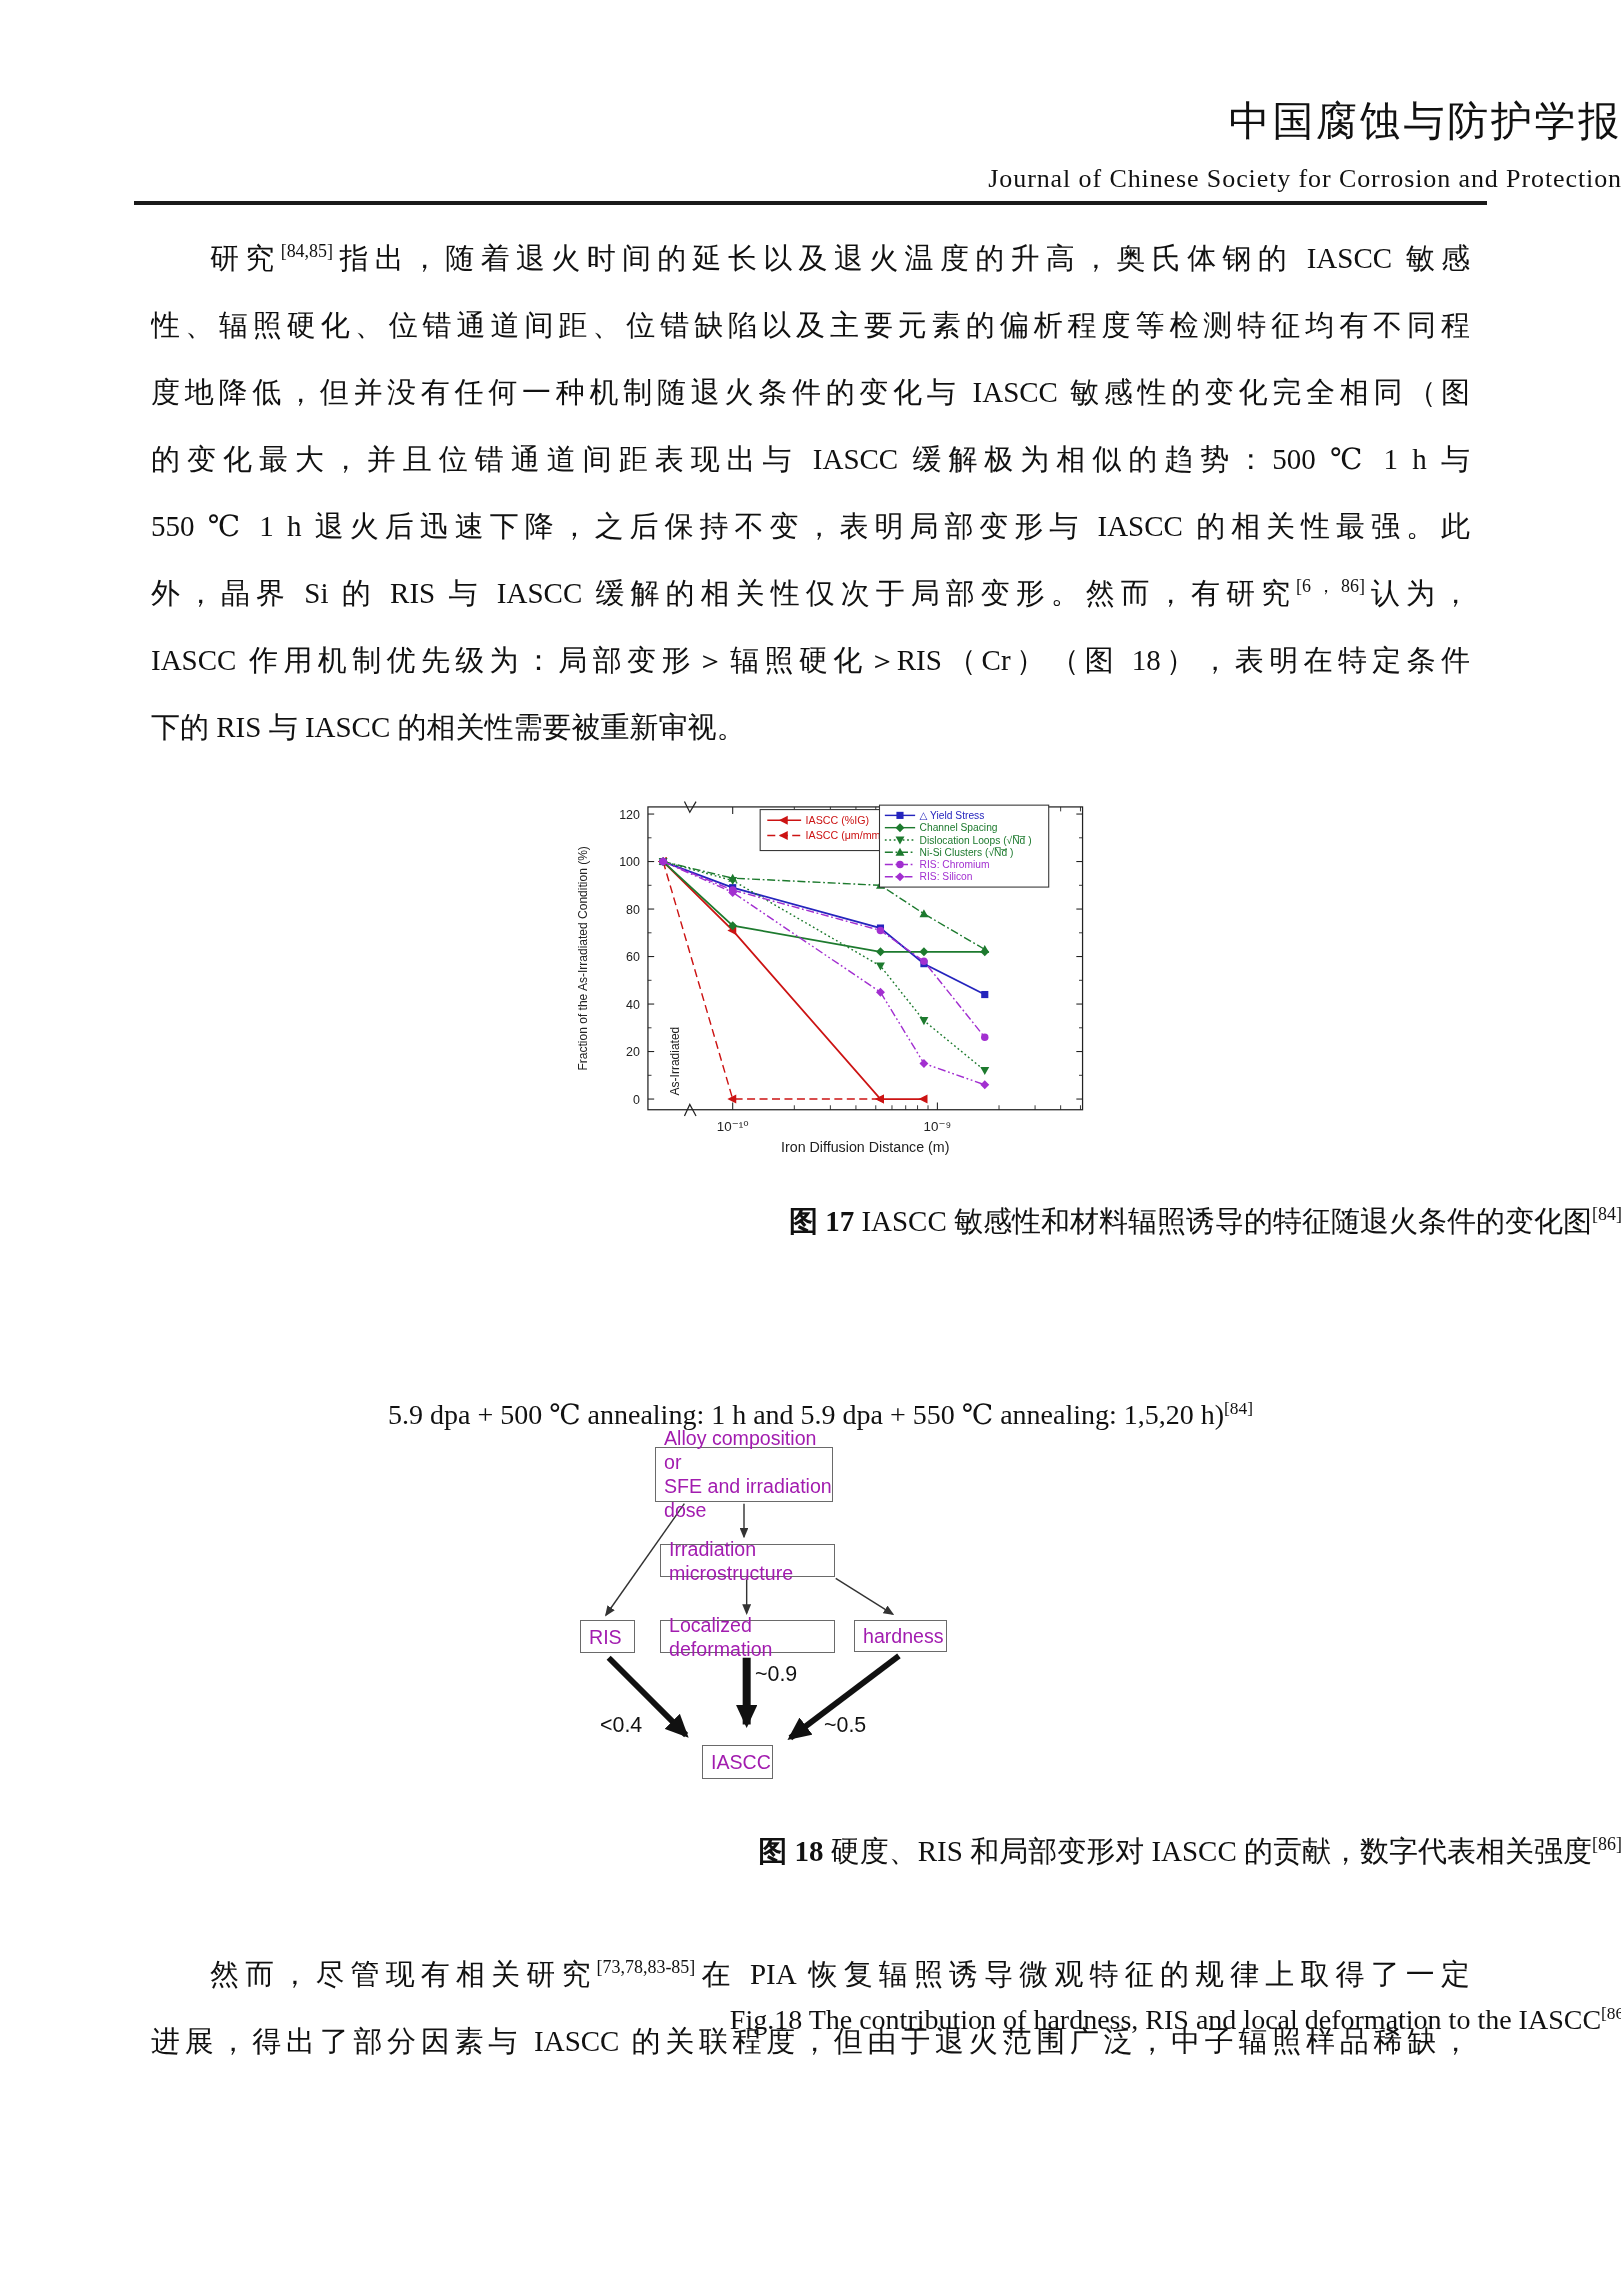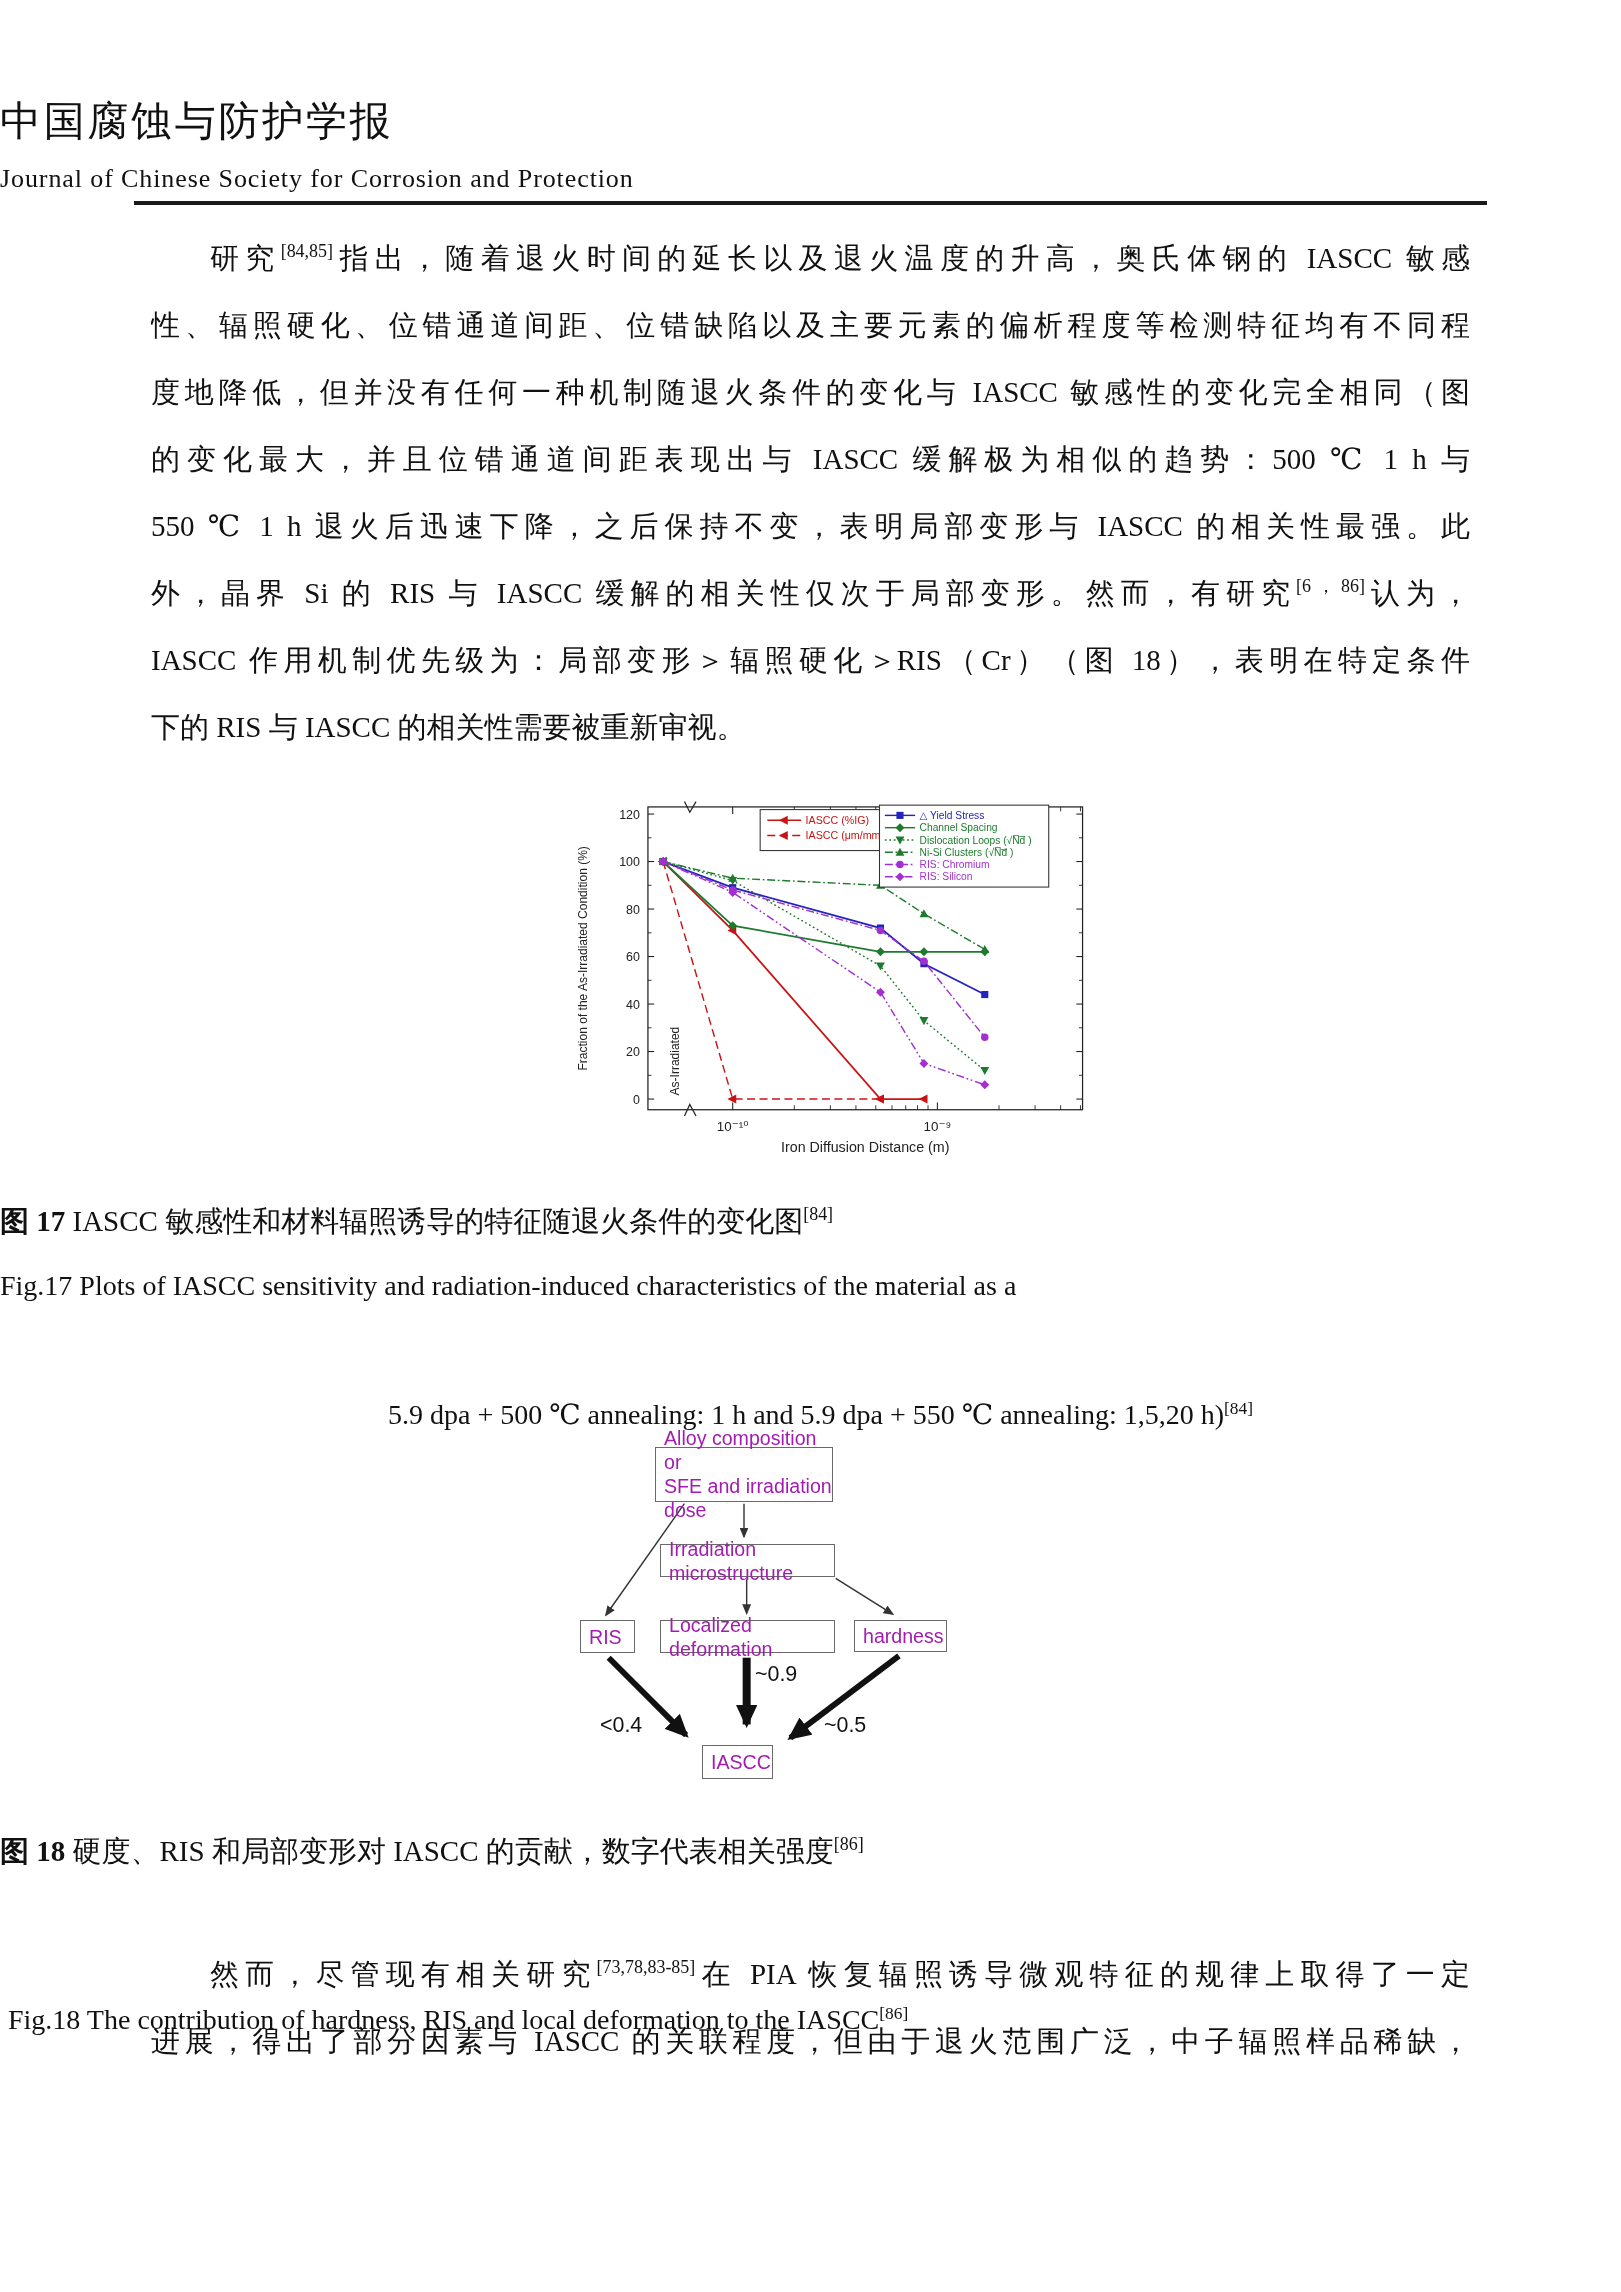--- a/index.html
+++ b/index.html
@@ -1,19 +1,19 @@
 <!DOCTYPE html>
 <html style="font-size:14.3px"><head>
 <meta charset="utf-8">
 <style>
   html,body{margin:0;padding:0;background:#ffffff;}
   .page{position:relative;width:1622px;height:2293px;background:#fff;overflow:hidden;
         font-family:"Liberation Serif","DejaVu Serif",serif;color:#111;}
   .abs{position:absolute;}
-  .centerline{left:0;width:1622px;text-align:left;}
+  .centerline{left:0;width:1622px;text-align:right;}
   .jtitle{font-size:41px;letter-spacing:2.7px;}
   .jsub{font-size:26px;letter-spacing:0.9px;}
   .rule{background:#1a1a1a;height:3.6px;}
   .para{width:1319px;font-size:29px;}
   .tline{height:67px;line-height:67px;overflow:hidden;}
   .fill{text-align:justify;text-align-last:justify;}
   sup{font-size:0.62em;vertical-align:super;line-height:0;}
   .capline{height:62px;line-height:62px;overflow:hidden;white-space:nowrap;}
   .cap-cn{font-size:29px;}
   .cap-en{font-size:28px;}
@@ -181,21 +181,20 @@
       <text x="397" y="64.9" font-size="11.5" fill="#1d7a2e">Ni-Si Clusters (√N̅d̅ )</text>
       <line x1="358" y1="74.7" x2="392" y2="74.7" stroke="#a22fd0" stroke-width="1.6" stroke-dasharray="9,3,2,3"></line>
       <circle cx="375" cy="74.7" r="4.2" fill="#a22fd0"></circle>
       <text x="397" y="78.7" font-size="11.5" fill="#a22fd0">RIS: Chromium</text>
       <line x1="358" y1="88.5" x2="392" y2="88.5" stroke="#a22fd0" stroke-width="1.6" stroke-dasharray="9,3,2,3,2,3"></line>
       <path d="M375,83.5 L380,88.5 L375,93.5 L370,88.5 Z" fill="#a22fd0"></path>
       <text x="397" y="92.5" font-size="11.5" fill="#a22fd0">RIS: Silicon</text>
     </svg>
 
   <div class="abs centerline capline cap-cn" style="top:1190px;"><span style="font-weight: bold;">图 17</span><span> IASCC 敏感性和材料辐照诱导的特征随退火条件的变化图</span><sup>[84]</sup></div>
-  <div class="abs centerline capline cap-en" style="top:1255px;"><span>Fig.17 Plots of IASCC sensitivity and radiation-induced characteristics of the material as a</span></div>
   <div class="abs capline cap-en" style="top:1384px;left:388px;"><span>5.9 dpa + 500 ℃ annealing: 1 h and 5.9 dpa + 550 ℃ annealing: 1,5,20 h)</span><sup>[84]</sup></div>
 
   <div class="abs diagram" style="top:1444px;left:468px;">
     <svg width="552" height="374" viewBox="0 0 620 420" style="position:absolute;left:0;top:0;">
       <defs>
         <marker id="athin" markerUnits="userSpaceOnUse" markerWidth="12" markerHeight="10" refX="10" refY="5" orient="auto">
           <path d="M0,0 L12,5 L0,10 Z" fill="#333"></path>
         </marker>
         <marker id="athick" markerUnits="userSpaceOnUse" markerWidth="26" markerHeight="24" refX="22" refY="12" orient="auto">
           <path d="M0,0 L26,12 L0,24 Z" fill="#111"></path>

